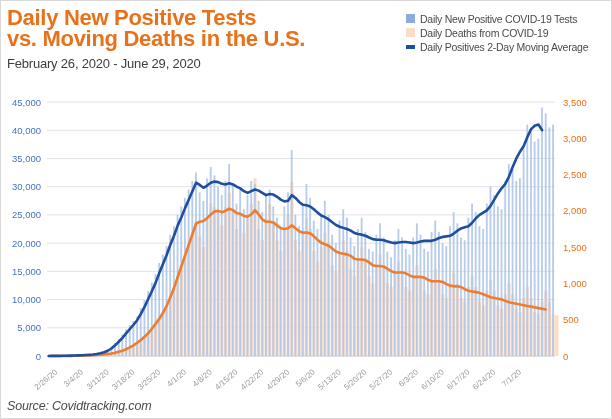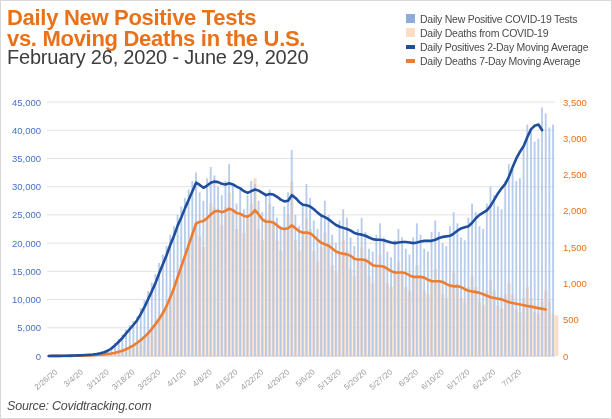--- a/index.html
+++ b/index.html
@@ -9,21 +9,21 @@
     overflow:hidden;position:relative;
     border:1px solid #d8d8d8;box-sizing:border-box;
   }
   #chart-root{position:absolute;inset:0;}
   .title-block{position:absolute;left:6px;top:6px;width:330px;}
   .title-line{
     color:#E8711A;font-weight:bold;font-size:22px;line-height:21px;
     letter-spacing:-0.3px;white-space:nowrap;
   }
   .subtitle{
-    color:#3d3d3d;font-size:20px;line-height:17px;margin-top:0;
+    color:#3d3d3d;font-size:13px;line-height:17px;margin-top:6px;
     letter-spacing:-0.2px;white-space:nowrap;
   }
   .legend{position:absolute;left:405px;top:11px;text-align:right;}
   .legend-row{display:flex;align-items:center;height:13px;margin-bottom:1px;}
   .legend-swatch{width:9px;height:9px;margin-right:5px;flex:0 0 auto;}
   .legend-line{width:9px;height:4px;margin-right:5px;flex:0 0 auto;}
   .legend-label{
     font-size:10.5px;color:#4a4a4a;white-space:nowrap;letter-spacing:-0.25px;
   }
   .source{
@@ -52,24 +52,20 @@
       <span class="legend-swatch" style="background:#8FAADC"></span>
       <span class="legend-label">Daily New Positive COVID-19 Tests</span>
     </div>
     <div class="legend-row">
       <span class="legend-swatch" style="background:#FBDCC4"></span>
       <span class="legend-label">Daily Deaths from COVID-19</span>
     </div>
     <div class="legend-row">
       <span class="legend-line" style="background:#1F4E9C"></span>
       <span class="legend-label">Daily Positives 2-Day Moving Average</span>
-    </div>
-    <div class="legend-row">
-      <span class="legend-line" style="background:#ED7D31"></span>
-      <span class="legend-label">Daily Deaths 7-Day Moving Average</span>
     </div>
   </div>
 
   <svg id="plot" width="612" height="419">
       <line x1="46" y1="355" x2="554" y2="355" stroke="#bdbdbd" stroke-width="1"></line>
       <text x="40" y="358.5" class="ytick-left">0</text>
       <line x1="46" y1="326.77777777777777" x2="554" y2="326.77777777777777" stroke="#E2E2E2" stroke-width="1"></line>
       <text x="40" y="330.27777777777777" class="ytick-left">5,000</text>
       <line x1="46" y1="298.55555555555554" x2="554" y2="298.55555555555554" stroke="#E2E2E2" stroke-width="1"></line>
       <text x="40" y="302.05555555555554" class="ytick-left">10,000</text>

